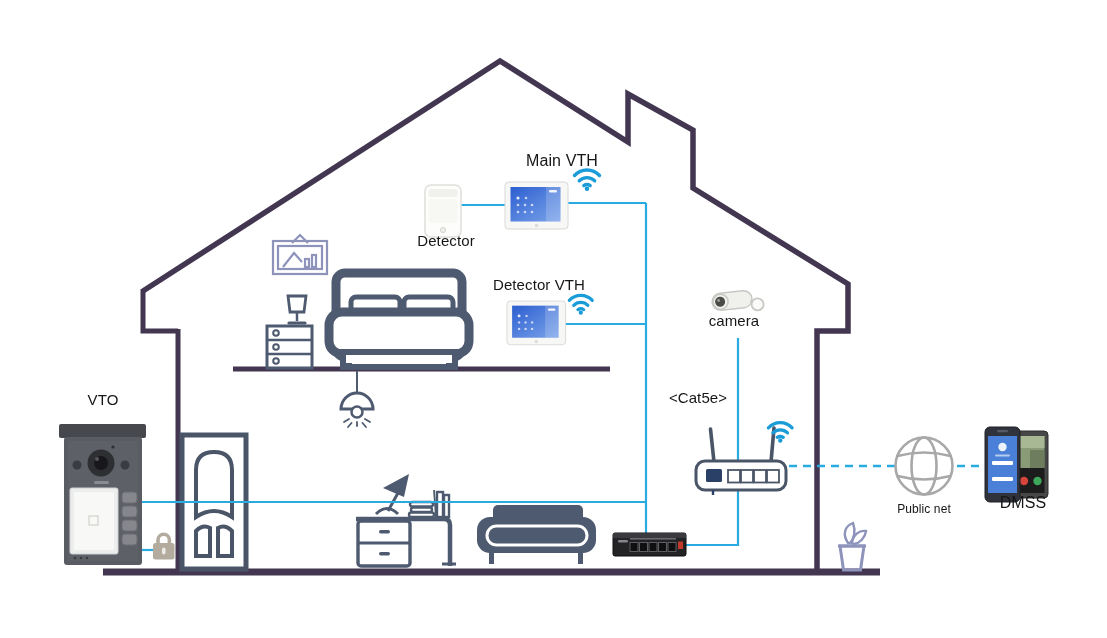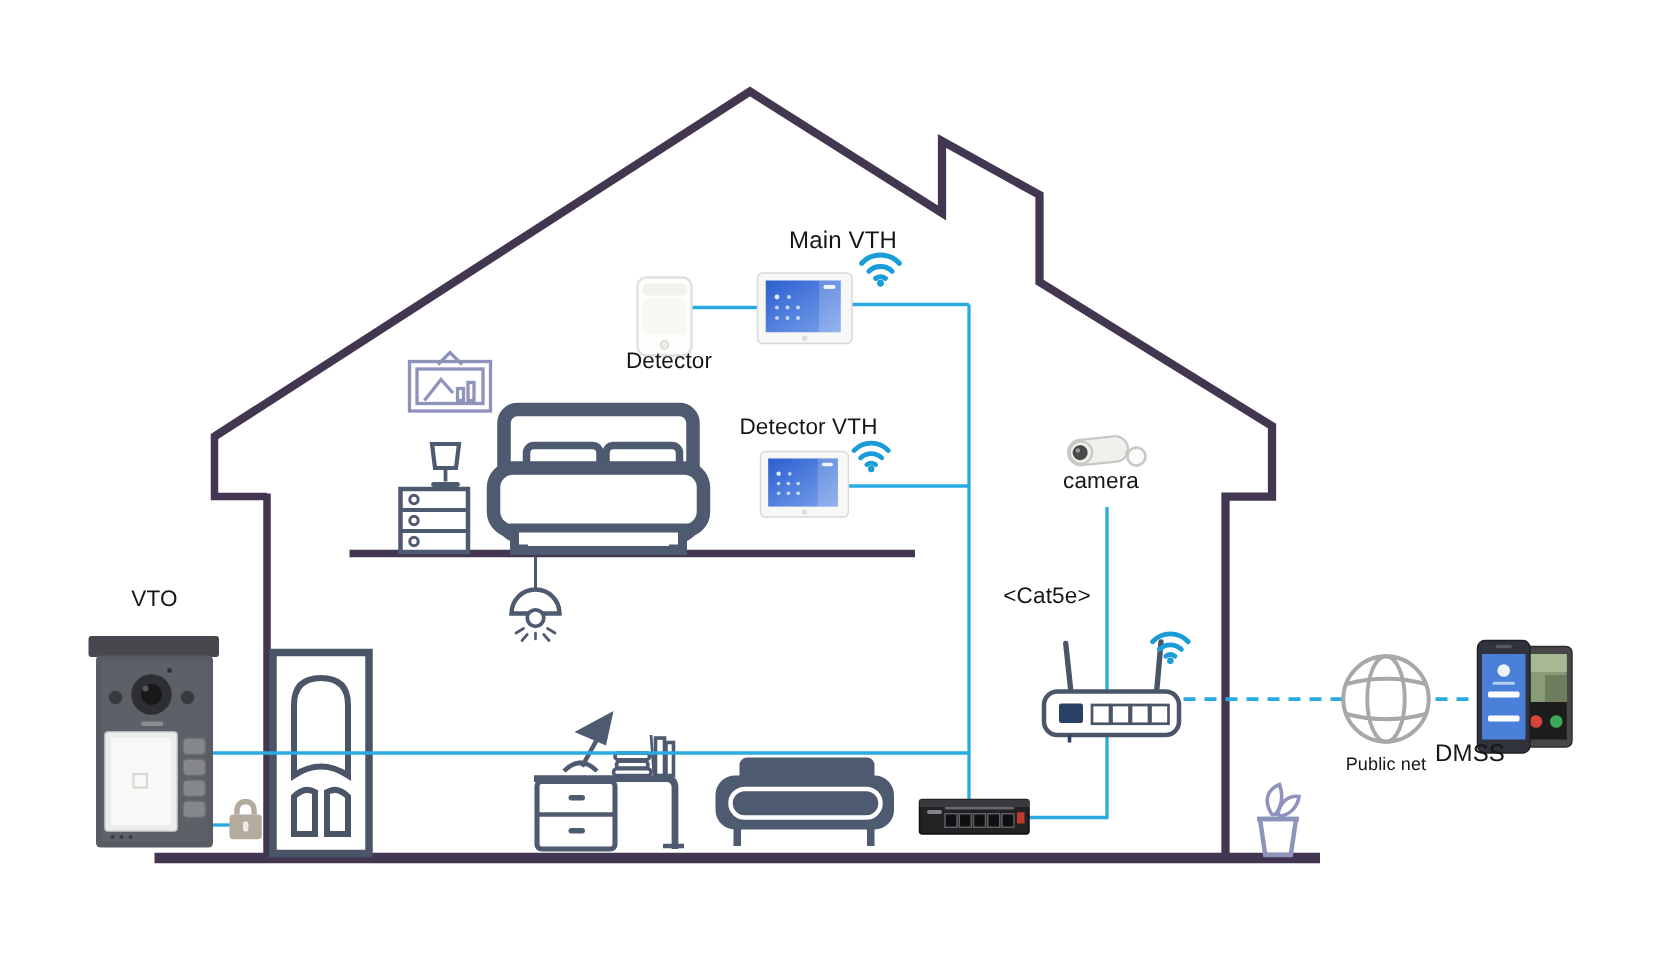--- a/index.html
+++ b/index.html
@@ -256,15 +256,15 @@
   </g>
 </svg>
 
   <div class="lbl" style="left:33px;top:392px;">VTO</div>
   <div class="lbl" style="left:492px;top:152px;font-size:16px;">Main VTH</div>
   <div class="lbl" style="left:376px;top:233px;">Detector</div>
   <div class="lbl" style="left:469px;top:277px;">Detector VTH</div>
   <div class="lbl" style="left:664px;top:313px;">camera</div>
   <div class="lbl" style="left:628px;top:390px;">&lt;Cat5e&gt;</div>
   <div class="lbl" style="left:854px;top:503px;font-size:12px;">Public net</div>
-  <div class="lbl" style="left:910px;top:494px;font-size:16px;">DMSS</div>
+  <div class="lbl" style="left:953px;top:494px;font-size:16px;">DMSS</div>
 
 </div>
 
 </body></html>

